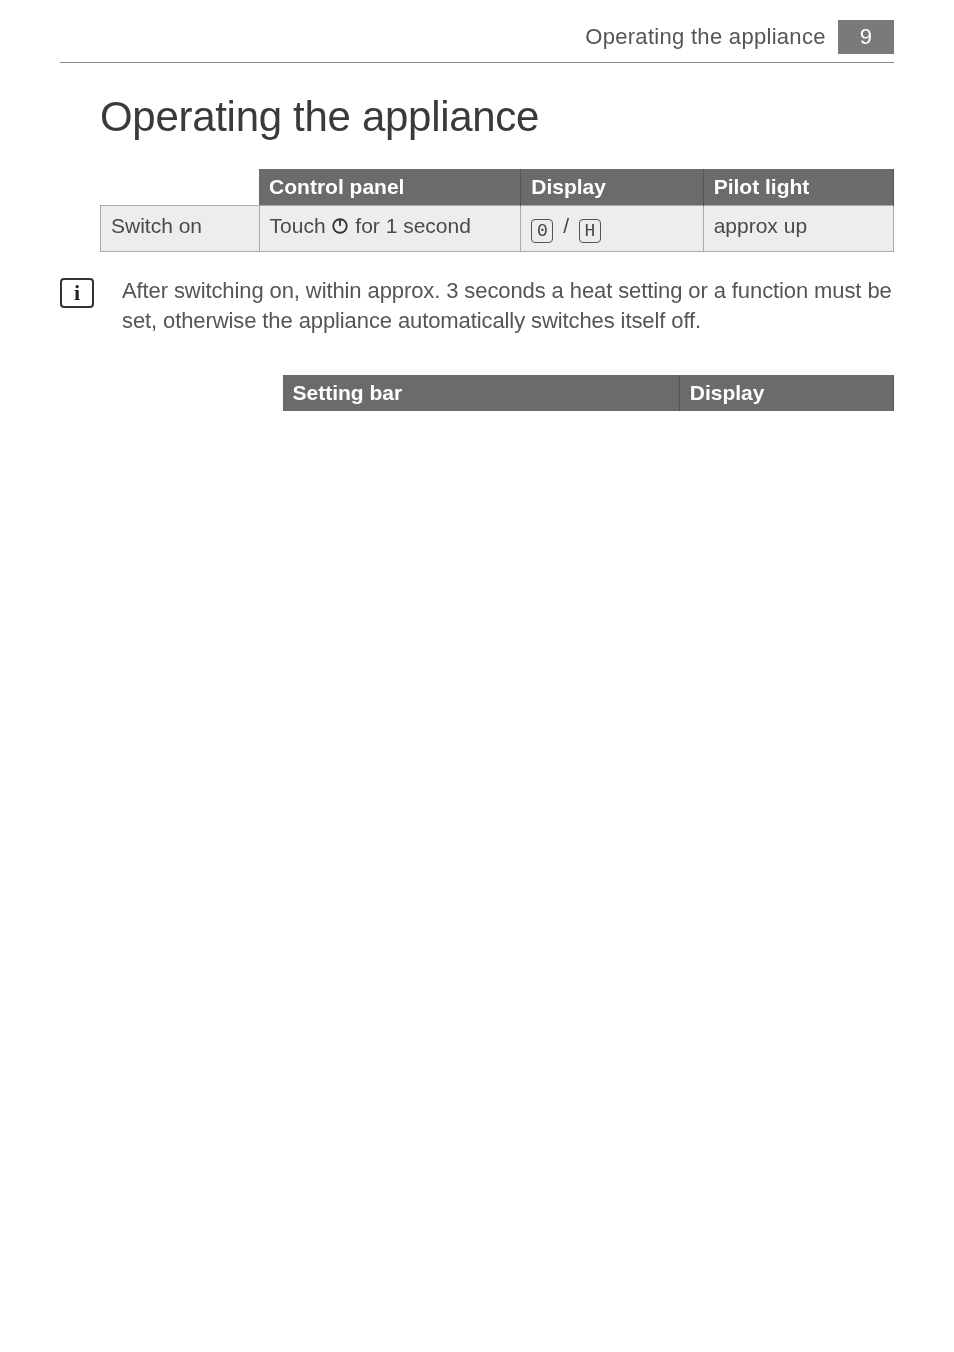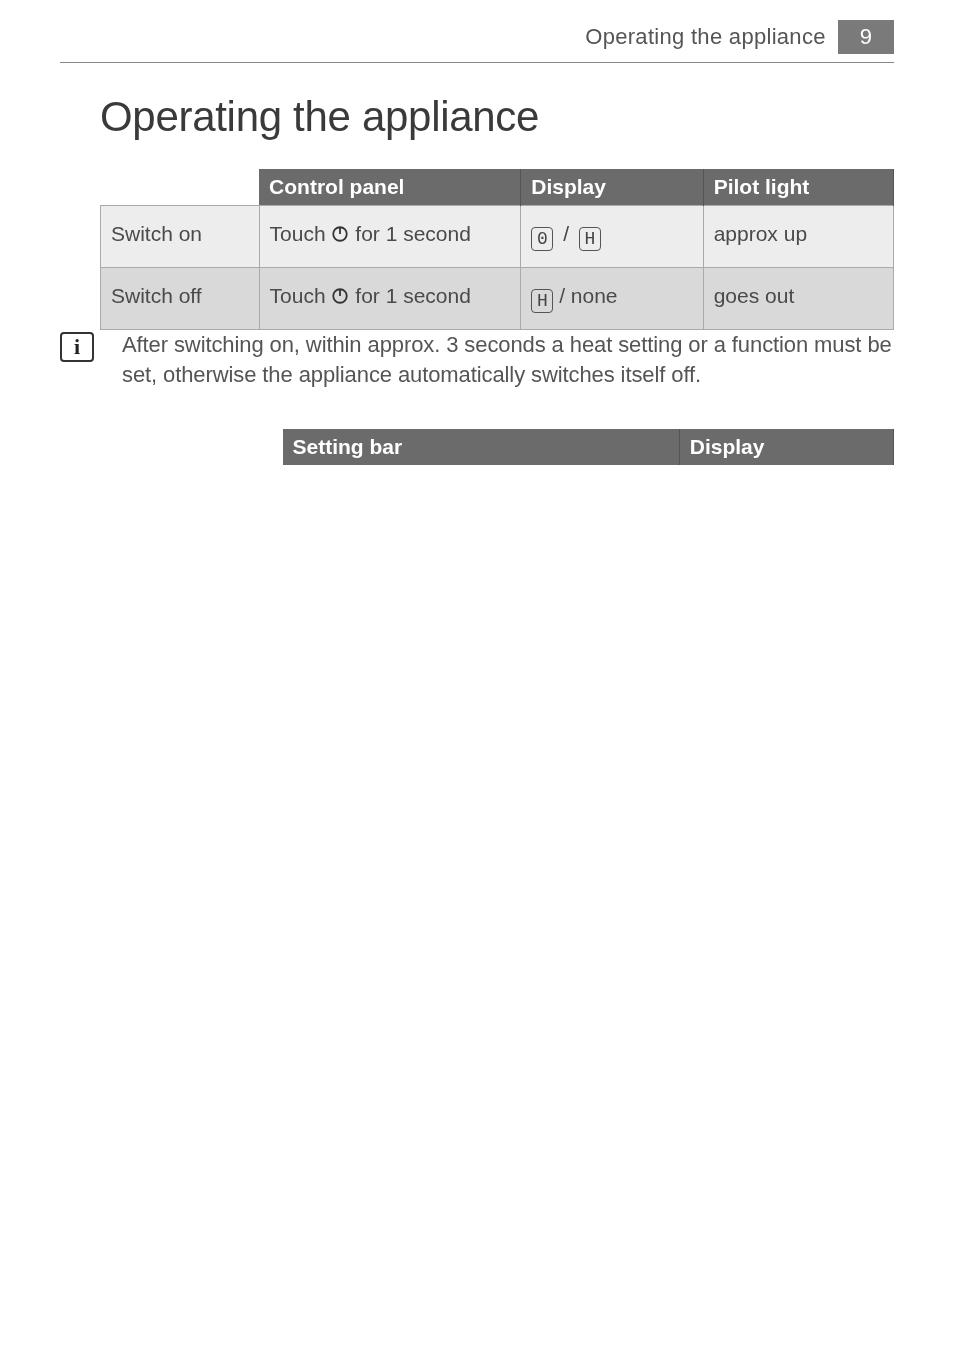--- a/index.html
+++ b/index.html
@@ -48,36 +48,37 @@
       font-size: 27px;
       font-weight: 400;
       color: #3a3a3a;
       margin-bottom: 26px;
       margin-left: -40px;
       letter-spacing: -0.2px;
     }
     table {
       width: 100%;
       border-collapse: collapse;
+      margin-bottom: 24px;
       font-size: 21px;
     }
     th {
       background: #6b6b6b;
       color: #fff;
       text-align: left;
       padding: 6px 10px;
       font-weight: 600;
       border-right: 1px solid #555;
     }
     th:first-child {
       background: transparent;
       border: none;
     }
     td {
-      padding: 16px 10px;
+      padding: 8px 10px;
       border: 1px solid #aaa;
       color: #4a4a4a;
       vertical-align: top;
     }
     tr.row-odd td { background: #ededed; }
     tr.row-even td { background: #d9d9d9; }
     .power-icon {
       display: inline-flex;
       vertical-align: -2px;
       width: 18px;
@@ -179,38 +180,20 @@
           </span>
           <span> for 1 second</span>
         </td>
         <td>
           <span class="seg-box">0</span>
           <span class="seg-sep">/</span>
           <span class="seg-box">H</span>
         </td>
         <td>approx up</td>
       </tr>
-      <tr class="row-even">
-        <td>Switch off</td>
-        <td>
-          <span>Touch </span>
-          <span class="power-icon">
-            <svg viewBox="0 0 24 24" fill="none" stroke="#333" stroke-width="2.4">
-              <circle cx="12" cy="12" r="9"></circle>
-                <line x1="12" y1="3" x2="12" y2="12"></line>
-            </svg>
-          </span>
-          <span> for 1 second</span>
-        </td>
-        <td>
-          <span class="seg-box">H</span>
-          <span> / none</span>
-        </td>
-        <td>goes out</td>
-      </tr>
     </tbody>
   </table>
 
   <div class="info-row">
     <div class="info-icon">
         <span class="dot">i</span>
       </div>
     <div class="info-text">After switching on, within approx. 3 seconds a heat setting or a function must be set, otherwise the appliance automatically switches itself off.</div>
   </div>
 

